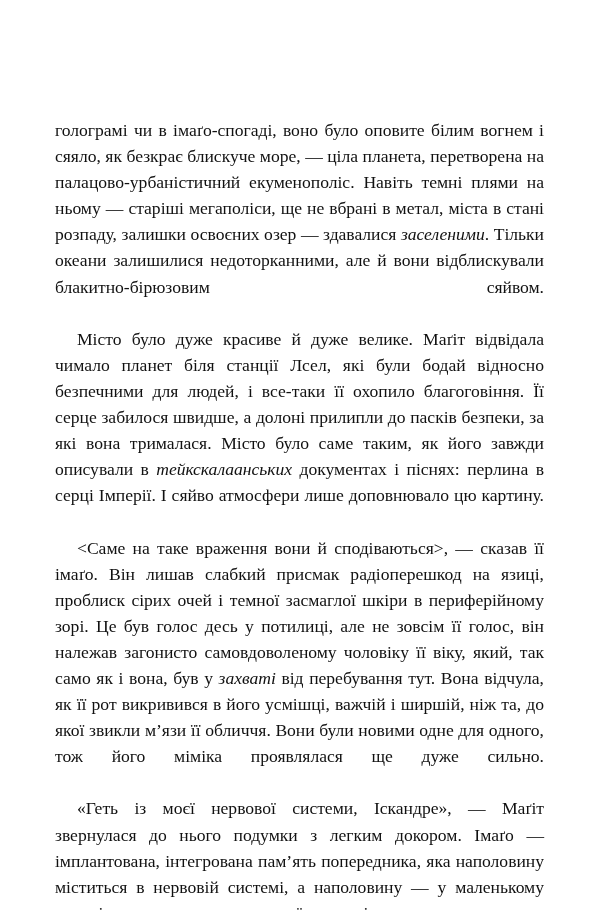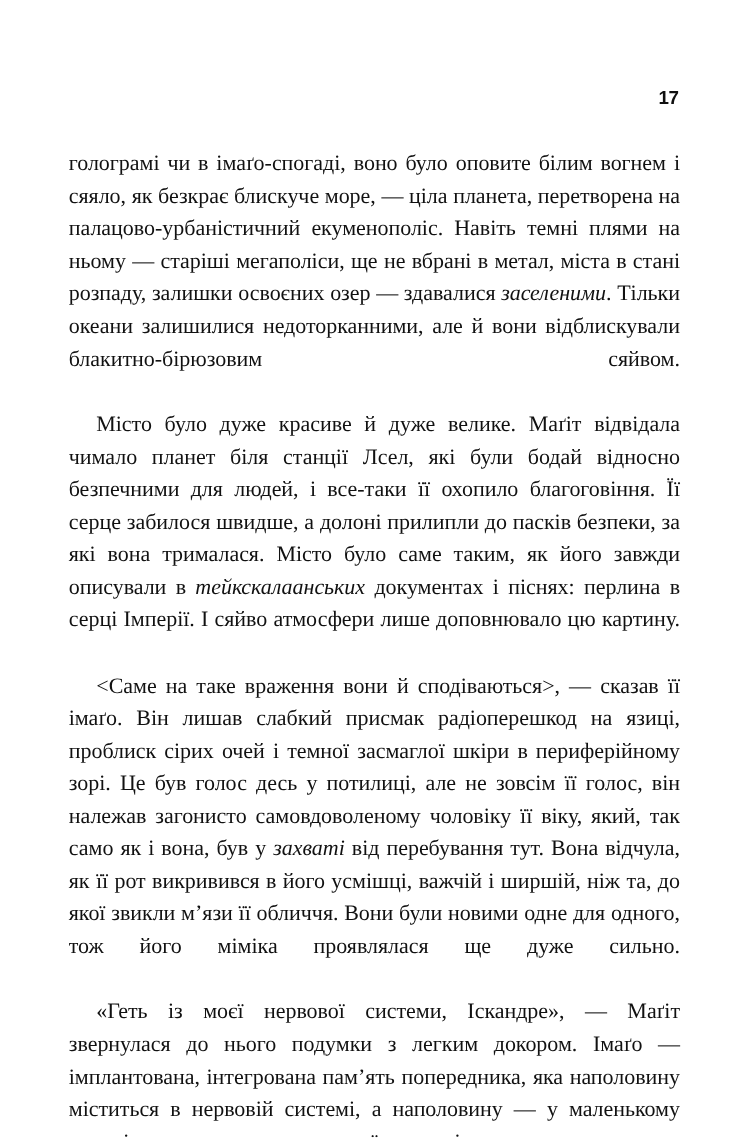--- a/index.html
+++ b/index.html
@@ -59,21 +59,20 @@
     content: "";
     display: inline-block;
     width: 100%;
   }
 </style>
 </head>
 <body>
 
 <div class="page">
 
-  <div class="folio">17</div>
 
   <div class="textblock">
       <p class="para first"><span>голограмі чи в імаґо-спогаді, воно було оповите білим вогнем і сяяло, як безкрає блискуче море, — ціла планета, перетворена на палацово-урбаністичний екуменополіс. Навіть темні плями на ньому — старіші мегаполіси, ще не вбрані в метал, міста в стані розпаду, залишки освоєних озер — здавалися </span><i>заселеними</i><span>. Тільки океани залишилися недоторканними, але й вони відблискували блакитно-бірюзовим сяйвом.</span></p>
       <p class="para"><span>Місто було дуже красиве й дуже велике. Маґіт відвідала чимало планет біля станції Лсел, які були бодай відносно безпечними для людей, і все-таки її охопило благоговіння. Її серце забилося швидше, а долоні прилипли до пасків безпеки, за які вона трималася. Місто було саме таким, як його завжди описували в </span><i>тейкскалаанських</i><span> документах і піснях: перлина в серці Імперії. І сяйво атмосфери лише доповнювало цю картину.</span></p>
       <p class="para"><span>&lt;Саме на таке враження вони й сподіваються&gt;, — сказав її імаґо. Він лишав слабкий присмак радіоперешкод на язиці, проблиск сірих очей і темної засмаглої шкіри в периферійному зорі. Це був голос десь у потилиці, але не зовсім її голос, він належав загонисто самовдоволеному чоловіку її віку, який, так само як і вона, був у </span><i>захваті</i><span> від перебування тут. Вона відчула, як її рот викривився в його усмішці, важчій і ширшій, ніж та, до якої звикли м’язи її обличчя. Вони були новими одне для одного, тож його міміка проявлялася ще дуже сильно.</span></p>
       <p class="para"><span>«Геть із моєї нервової системи, Іскандре», — Маґіт звернулася до нього подумки з легким докором. Імаґо — імплантована, інтегрована пам’ять попередника, яка наполовину міститься в нервовій системі, а наполовину — у маленькому керамічно-металевому пристрої, прикріпленому до спинного мозку. Йому не дозволено брати під контроль нервову систему без згоди носія. Однак на початку партнерства </span></p>
     </div>
 
 </div>
 

